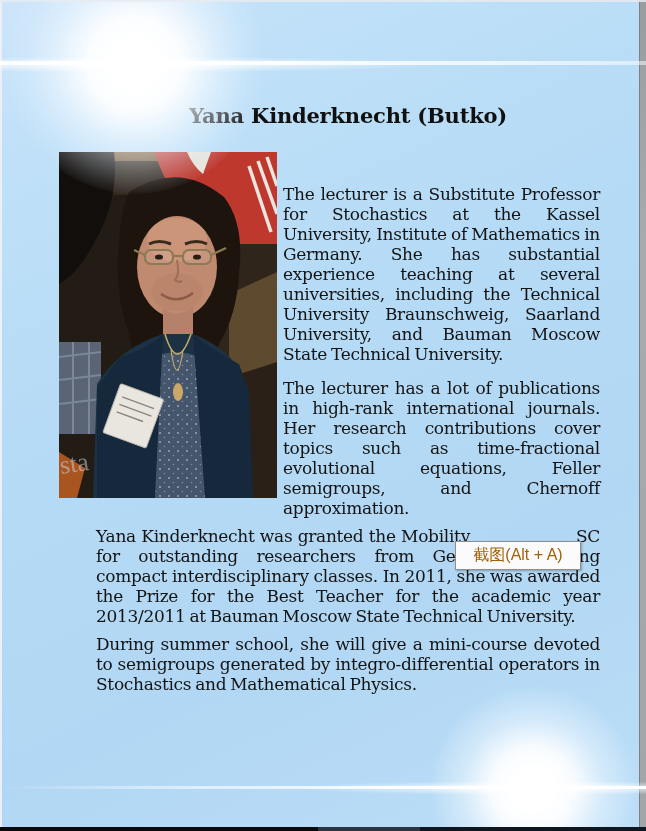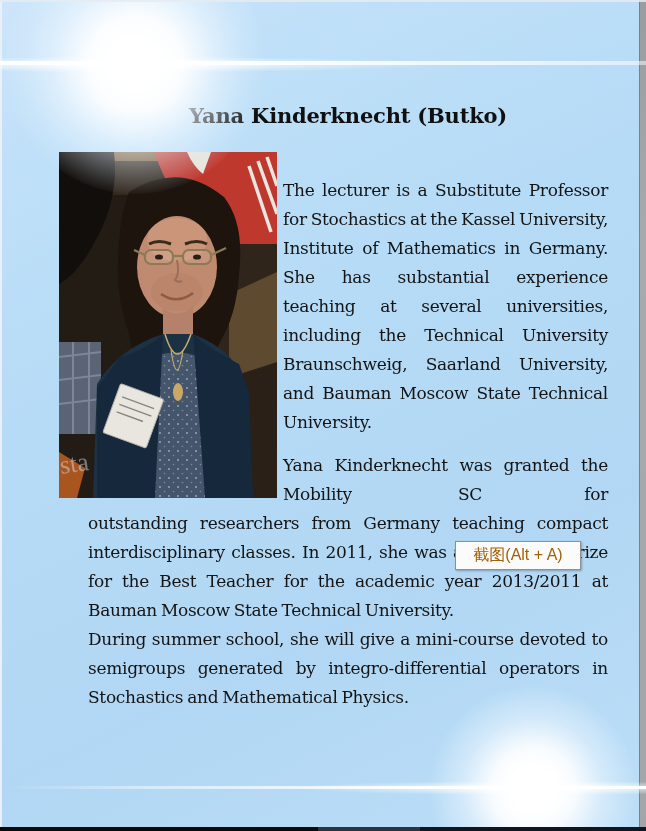--- a/index.html
+++ b/index.html
@@ -44,21 +44,21 @@
   .seg-c { left:420px; width:226px; background:#0f1620; }
   
   .doc-title {
     position:absolute; left:88px; top:103px; width:520px; text-align:center;
     font-size:21px; font-weight:bold; color:#101010; letter-spacing:-.2px; z-index:2;
   }
   
   .content { position:absolute; left:88px; top:176px; width:520px; z-index:2; color:#141414; }
   .photo-spacer { float:left; width:195px; height:323px; }
   .content p {
-    margin:0; font-size:17px; line-height:29px; text-align:justify;
+    margin:8px; font-size:17px; line-height:20px; text-align:justify;
     letter-spacing:-.3px; word-spacing:-1.2px;
   }
   .content p.gap-after { margin-bottom:14px; }
   .covered-gap { display:inline-block; width:106px; height:1px; }
   .photo {
     position:absolute; left:-29px; top:-24px; width:218px; height:346px; z-index:3;
   }
   .photo svg { display:block; width:218px; height:346px; }
   
   .tooltip {
@@ -141,20 +141,21 @@
         <defs>
           <pattern id="dotpat" width="9" height="9" patternUnits="userSpaceOnUse">
             <circle cx="2" cy="2" r="1" fill="#a9bacd" opacity=".8"></circle>
             <circle cx="6.5" cy="6.5" r=".8" fill="#8fa0b8" opacity=".7"></circle>
           </pattern>
         </defs>
       </svg>
     </div>
 
     <p class="gap-after">The lecturer is a Substitute Professor for Stochastics at the Kassel University, Institute of Mathematics in Germany. She has substantial experience teaching at several universities, including the Technical University Braunschweig, Saarland University, and Bauman Moscow State Technical University.</p>
+    <p><span>The lecturer has a lot of publications in high-rank international journals. Her research contributions cover topics such as time-fractional evolutional equations, Feller semigroups, and Chernoff approximation.</span></p>
     <p><span>Yana Kinderknecht was granted the Mobility</span><span class="covered-gap"></span><span>SC for outstanding researchers from Germany teaching compact interdisciplinary classes. In 2011, she was awarded the Prize for the Best Teacher for the academic year 2013/2011 at Bauman Moscow State Technical University.</span></p>
     <p>During summer school, she will give a mini-course devoted to semigroups generated by integro-differential operators in Stochastics and Mathematical Physics.</p>
   </div>
 
   <div class="tooltip">
     <span>截图(Alt + A)</span>
   </div>
 
   <div class="edge-left"></div>
   <div class="scrollbar-track"></div>

